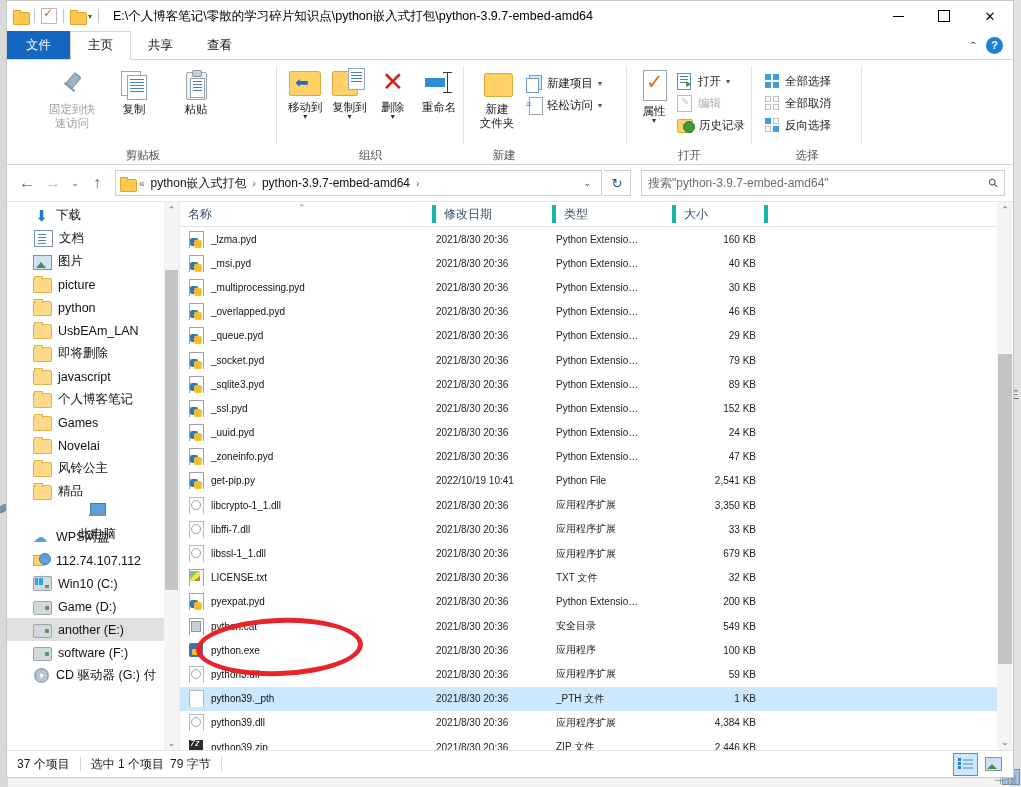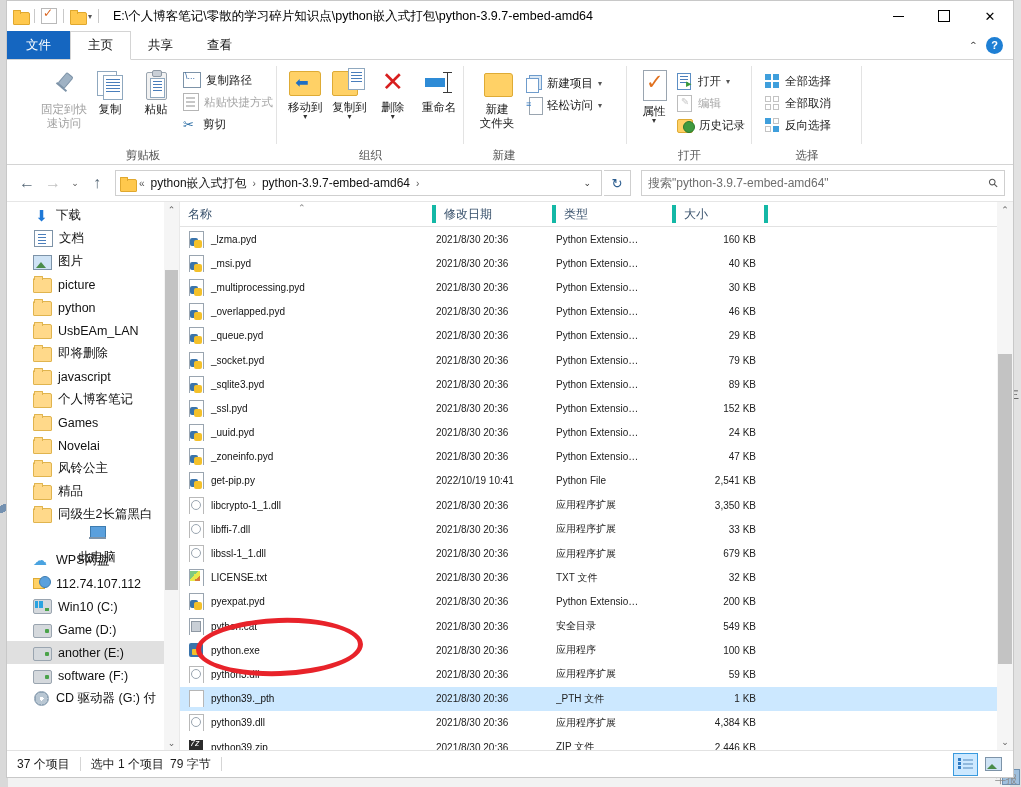--- a/index.html
+++ b/index.html
@@ -462,34 +462,20 @@
         <div class="bigbtn" style="padding-top:2px">
           <span class="glyph">
               <span class="ic ic-paste">
                 <i class="brd"></i>
                 <i class="clip"></i>
                 <i class="pg"></i>
               </span>
             </span>
           <span>粘贴</span>
         </div>
-        <div class="smallcol">
-          <div class="smallbtn">
-            <span class="ic ic-path"></span>
-            <span>复制路径</span>
-          </div>
-          <div class="smallbtn dim">
-            <span class="ic ic-shortcut"></span>
-            <span>粘贴快捷方式</span>
-          </div>
-          <div class="smallbtn">
-            <span class="ic ic-scissor">✂</span>
-            <span>剪切</span>
-          </div>
-        </div>
       </div>
       <div class="glabel">剪贴板</div>
       <div class="divider"></div>
     </div>
 
     <div class="rgroup" style="width:187px">
       <div class="gcontent" style="padding-left:6px">
         <div class="bigbtn" style="width:46px">
           <span class="glyph">
               <span class="ic ic-moveto">
@@ -734,24 +720,20 @@
             <span class="nav-ico ni-fld"></span>
             <span>Novelai</span>
           </div>
           <div class="navitem">
             <span class="nav-ico ni-fld"></span>
             <span>风铃公主</span>
           </div>
           <div class="navitem">
             <span class="nav-ico ni-fld"></span>
             <span>精品</span>
-          </div>
-          <div class="navitem">
-            <span class="nav-ico ni-fld"></span>
-            <span>同级生2长篇黑白</span>
           </div>
           <div class="navitem root">
             <span class="nav-ico ni-pc"></span>
             <span>此电脑</span>
           </div>
           <div class="navitem">
             <span class="nav-ico ni-cloud">☁</span>
             <span>WPS网盘</span>
           </div>
           <div class="navitem">

